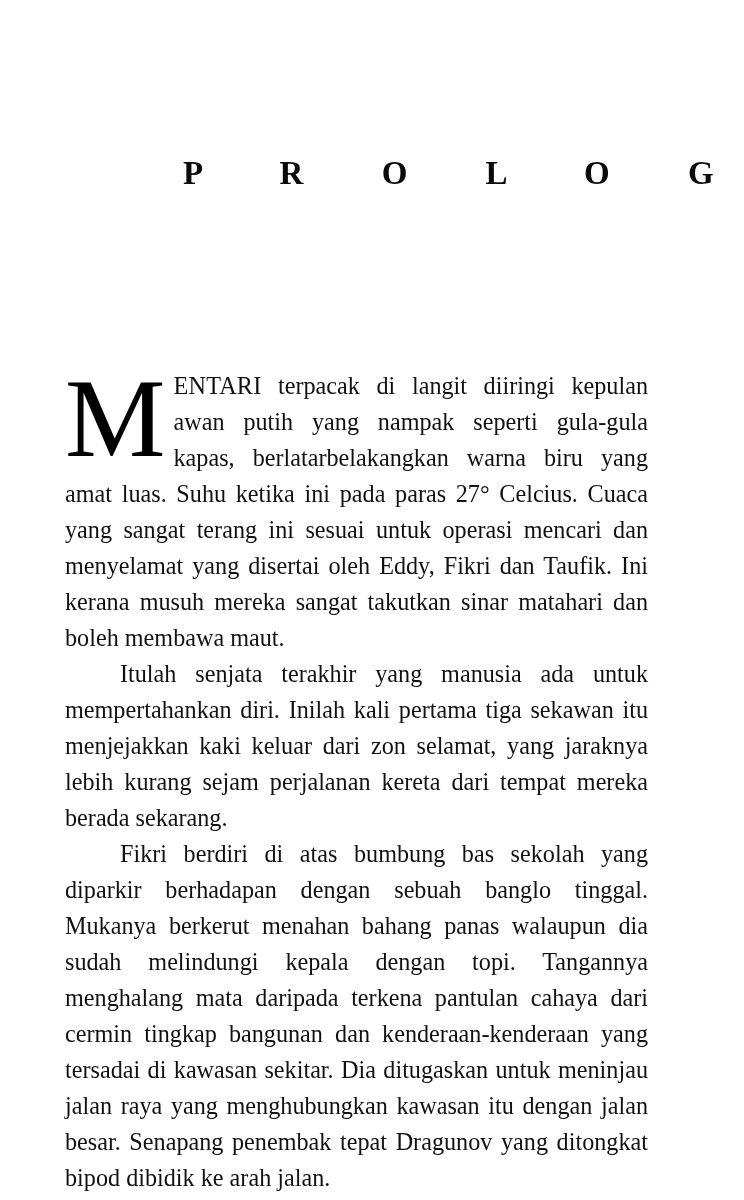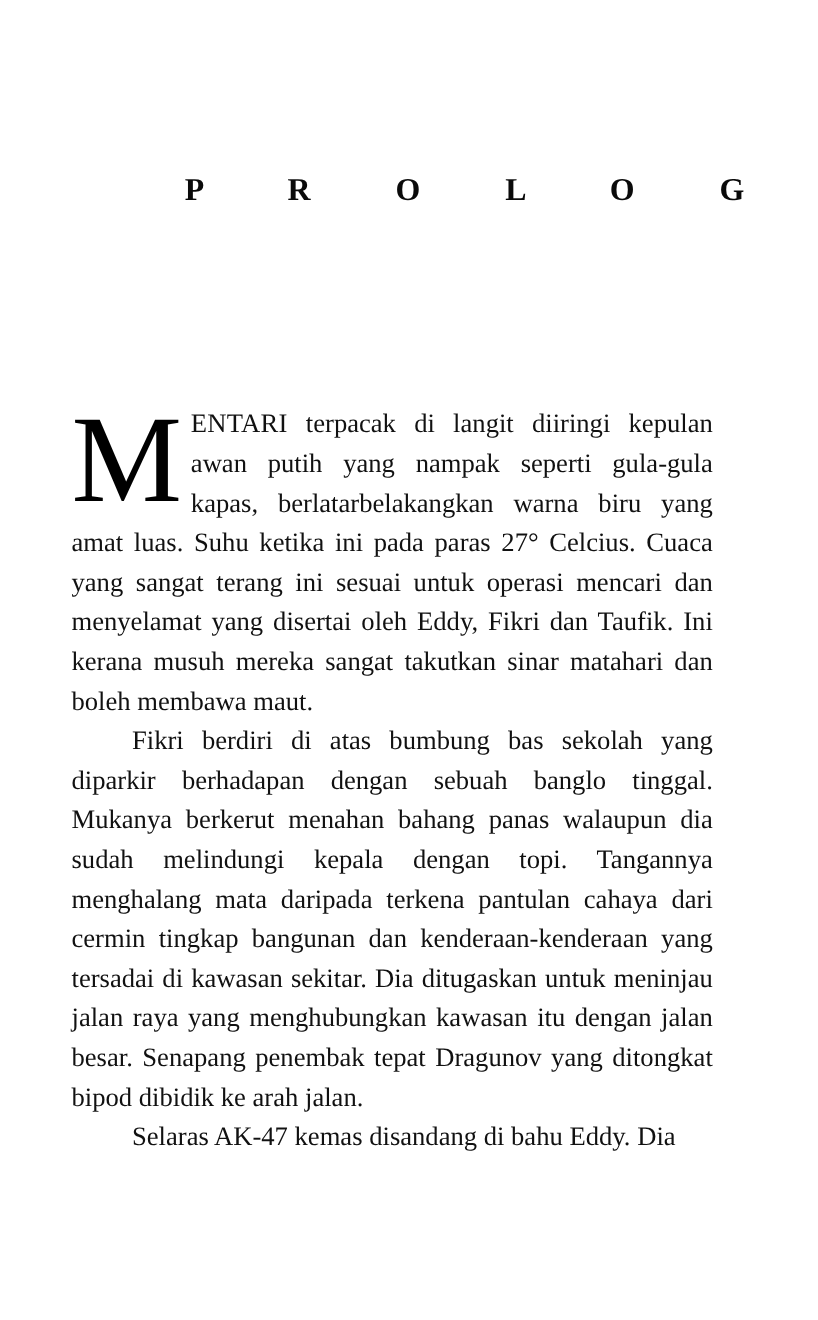--- a/index.html
+++ b/index.html
@@ -15,25 +15,25 @@
     background: #ffffff;
     overflow: hidden;
     font-family: "Liberation Serif", "DejaVu Serif", serif;
     color: #000000;
     -webkit-font-smoothing: antialiased;
   }
 
   
   .chapter-title {
     position: absolute;
-    left: 168px;
+    left: 183px;
     top: 158px;
     width: 400px;
     font-family: "Liberation Serif", "DejaVu Serif", serif;
-    font-size: 29px;
+    font-size: 33px;
     font-weight: bold;
     letter-spacing: 35px;
     line-height: 30px;
     color: #0a0a0a;
     white-space: nowrap;
   }
 
   
   .body-block {
     position: absolute;
@@ -77,20 +77,21 @@
 <body>
 
 <div class="page">
 
   <div class="chapter-title">P R O L O G</div>
 
   <div class="body-block">
 
     <p class="para"><span class="dropcap">M</span><span class="lead-caps">ENTARI</span><span> terpacak di langit diiringi kepulan awan putih yang nampak seperti gula-gula kapas, berlatarbelakangkan warna biru yang amat luas. Suhu ketika ini pada paras 27° Celcius. Cuaca yang sangat terang ini sesuai untuk operasi mencari dan menyelamat yang disertai oleh Eddy, Fikri dan Taufik. Ini kerana musuh mereka sangat takutkan sinar matahari dan boleh membawa maut.</span></p>
 
+    <p class="para">Itulah senjata terakhir yang manusia ada untuk mempertahankan diri. Inilah kali pertama tiga sekawan itu menjejakkan kaki keluar dari zon selamat, yang jaraknya lebih kurang sejam perjalanan kereta dari tempat mereka berada sekarang.</p>
 
     <p class="para">Fikri berdiri di atas bumbung bas sekolah yang diparkir berhadapan dengan sebuah banglo tinggal. Mukanya berkerut menahan bahang panas walaupun dia sudah melindungi kepala dengan topi. Tangannya menghalang mata daripada terkena pantulan cahaya dari cermin tingkap bangunan dan kenderaan-kenderaan yang tersadai di kawasan sekitar. Dia ditugaskan untuk meninjau jalan raya yang menghubungkan kawasan itu dengan jalan besar. Senapang penembak tepat Dragunov yang ditongkat bipod dibidik ke arah jalan.</p>
 
     <p class="para">Selaras AK-47 kemas disandang di bahu Eddy. Dia</p>
 
   </div>
 
 </div>
 
 </body></html>

